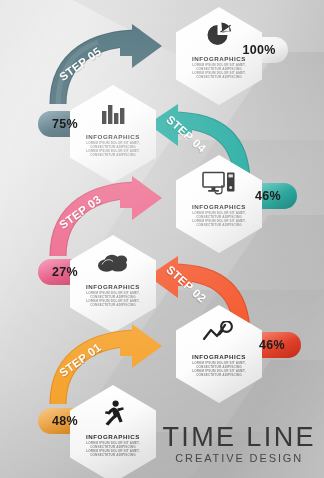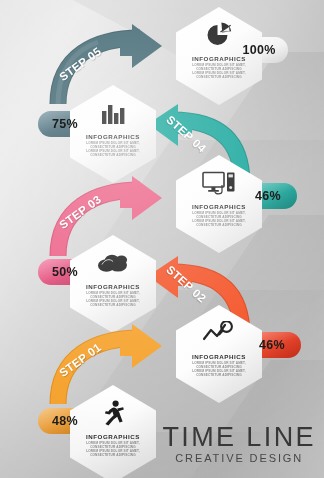--- a/index.html
+++ b/index.html
@@ -204,21 +204,21 @@
         <span>LOREM IPSUM DOLOR SIT AMET,</span>
         <span>CONSECTETUR ADIPISCING</span>
         <span>LOREM IPSUM DOLOR SIT AMET,</span>
         <span>CONSECTETUR ADIPISCING</span>
       </div>
     </div>
   </div>
 
   <div class="pill left" style="left:38px;top:259px;background:linear-gradient(150deg,#f05d8c,#d33a68);">
     <span class="pgloss"></span>
-    <span class="ptxt">50%</span>
+    <span class="ptxt">27%</span>
   </div>
 
   <div class="steparrow" style="left:138px;top:248px;">
     <svg width="130" height="92" viewBox="0 0 130 92">
       <path d="M104,88 C104,42 78,24 34,24" fill="none" stroke="#dd451d" stroke-width="17"></path>
       <path d="M104,88 C104,42 78,24 34,24" fill="none" stroke="#f4572c" stroke-width="15"></path>
       <path d="M40,8 L10,28 L40,50 L40,38 L54,38 L54,18 L40,18 Z" fill="#f4572c"></path>
     </svg>
   </div>
   <div class="steplabel" style="left:162px;top:278px;transform:rotate(42deg);">STEP 02</div>

